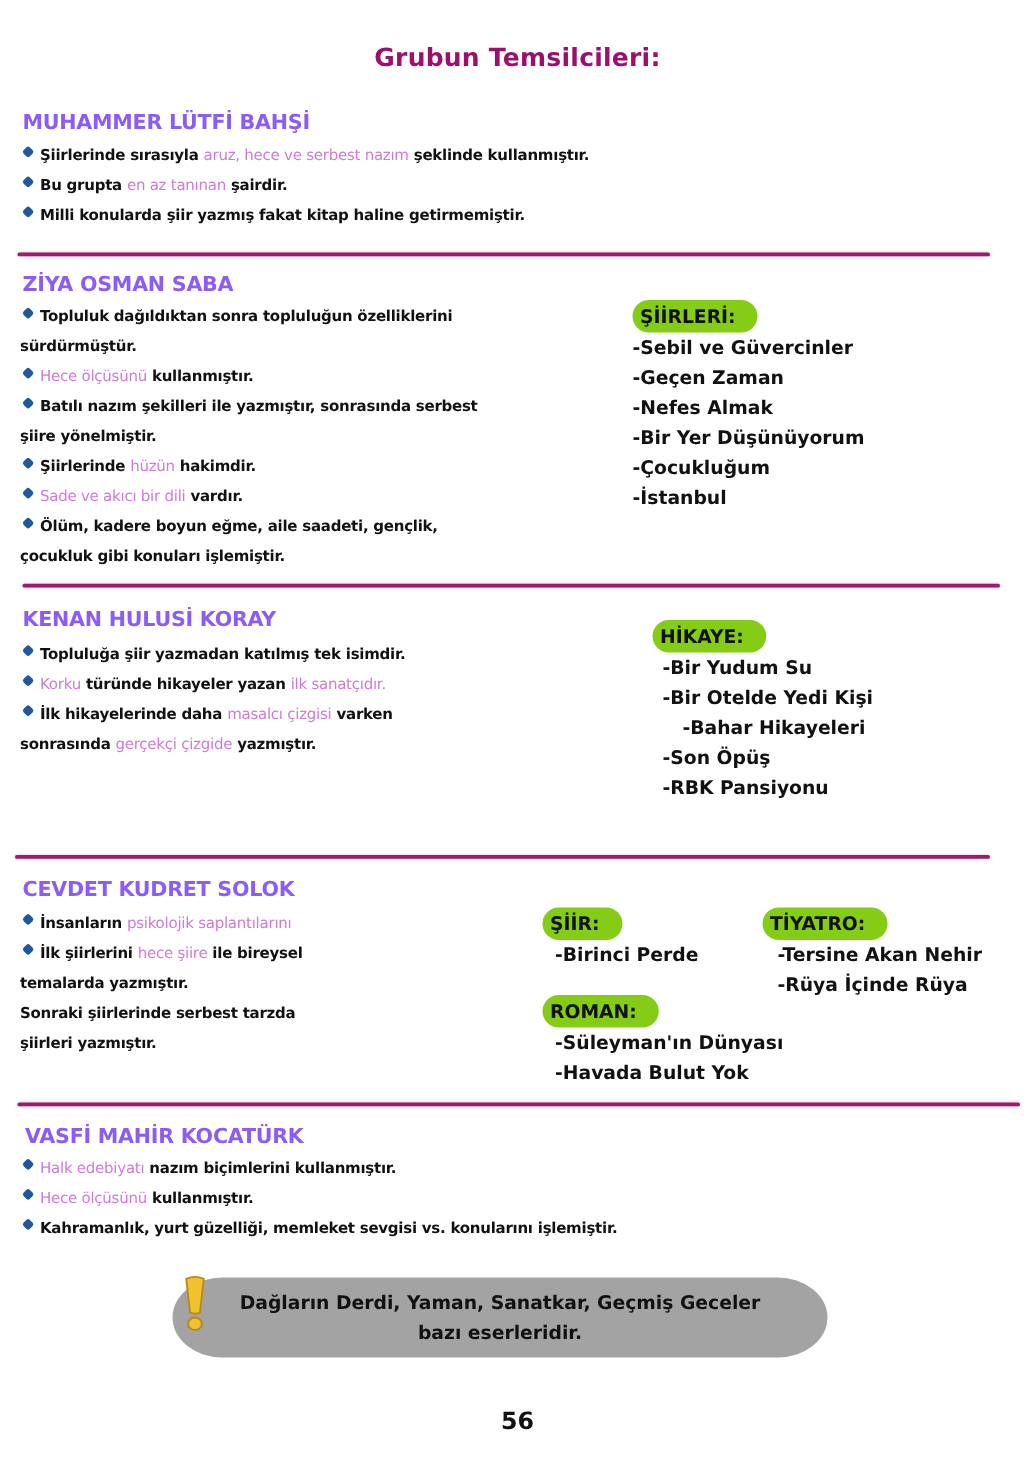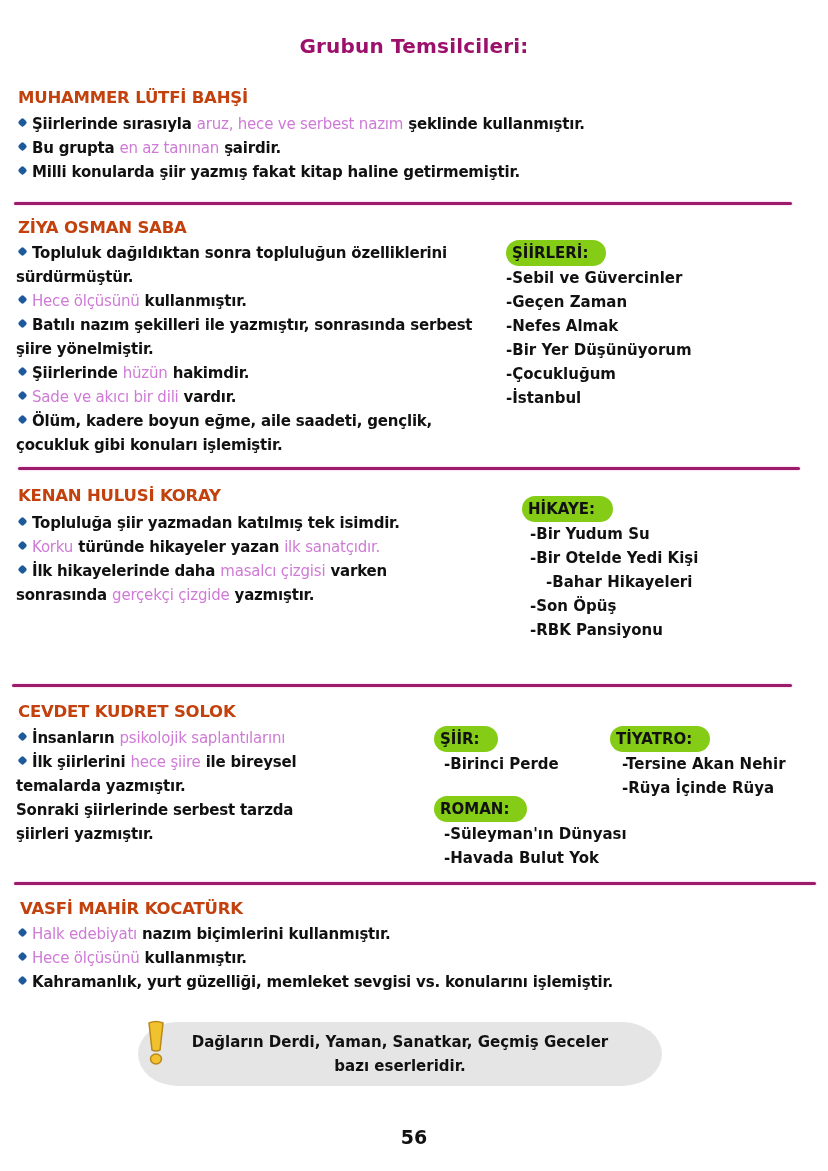--- a/index.html
+++ b/index.html
@@ -22,26 +22,26 @@
       font-family: "DejaVu Sans", sans-serif;
       font-weight: bold;
       font-size: 20px;
       color: #9c0f6a;
       letter-spacing: 0.2px;
     }
     .heading {
       font-family: "DejaVu Sans", sans-serif;
       font-weight: bold;
       font-size: 16.5px;
-      color: #c2410c;
+      color: #8b5cf6;
       letter-spacing: -0.2px;
       white-space: nowrap;
     }
     .line {
-      font-size: 15px;
+      font-size: 12px;
       line-height: 24px;
       font-weight: bold;
       white-space: nowrap;
       letter-spacing: -0.2px;
     }
     .bullet {
       display: inline-block;
       width: 7px; height: 7px;
       background: #1c5a9c;
       border-radius: 2px;
@@ -73,21 +73,21 @@
     }
     .work {
       font-size: 15px;
       line-height: 24px;
       font-weight: bold;
       white-space: nowrap;
     }
     .note {
       left: 138px; top: 1022px;
       width: 524px; height: 64px;
-      background: #e5e5e5;
+      background: #a3a3a3;
       border-radius: 40px / 32px;
     }
     .note-text {
       position: absolute;
       left: 0; right: 0; top: 8px;
       text-align: center;
       font-size: 15px;
       line-height: 24px;
       font-weight: bold;
     }

